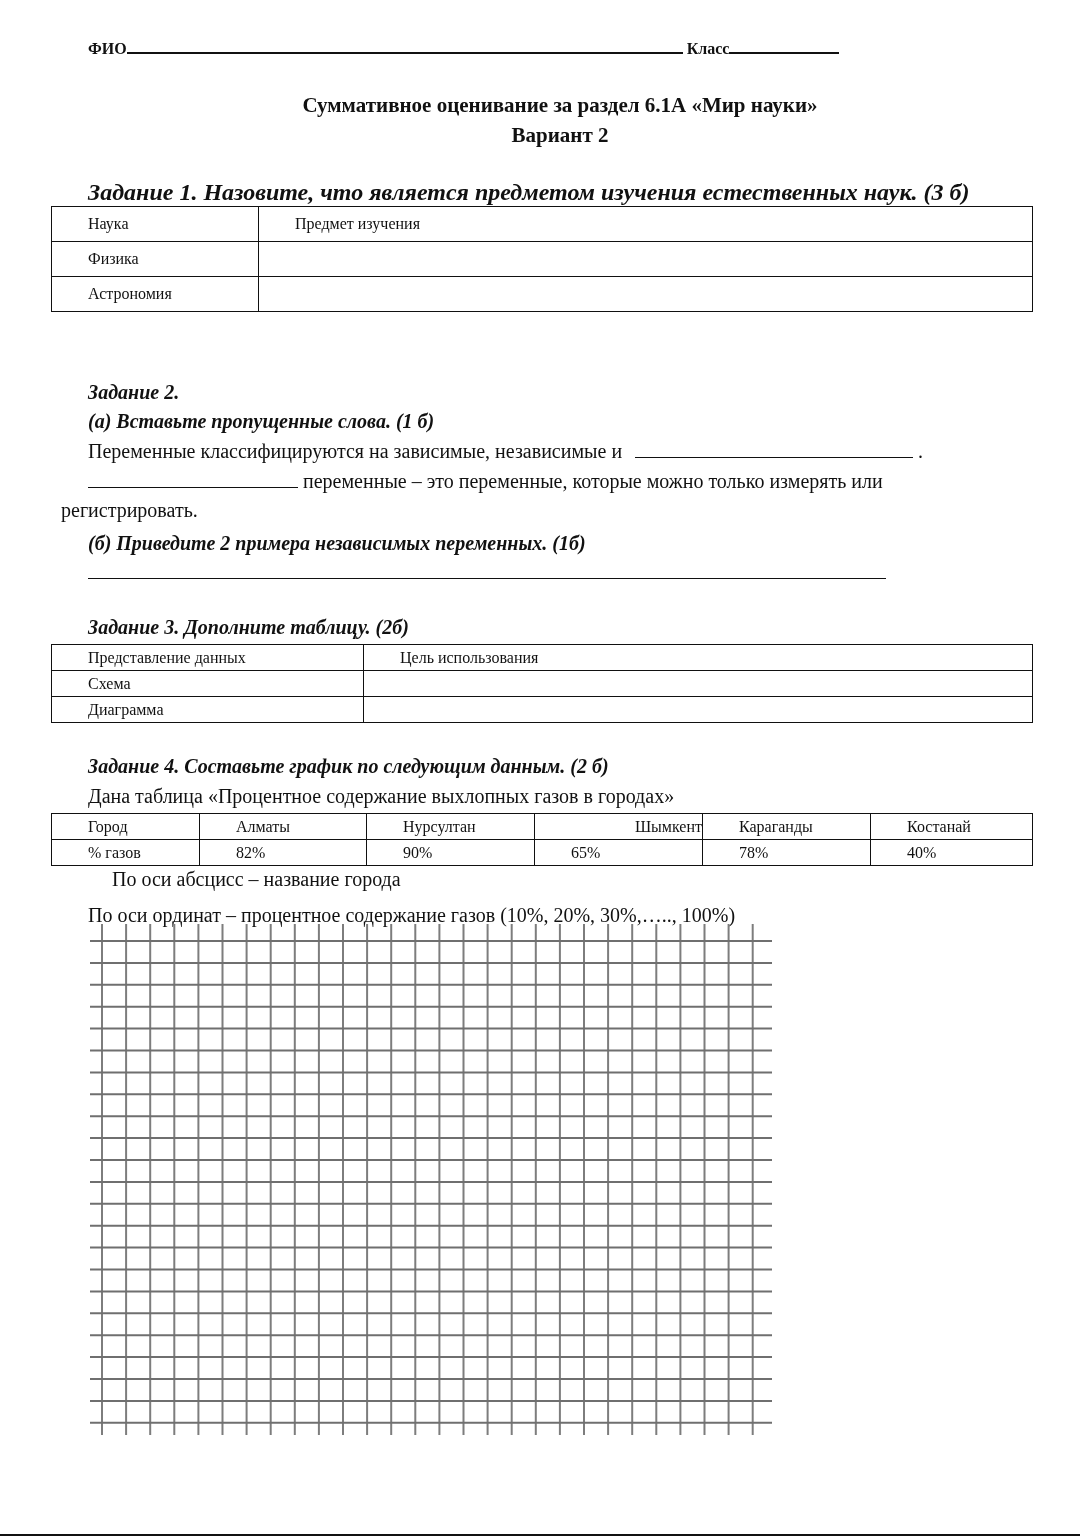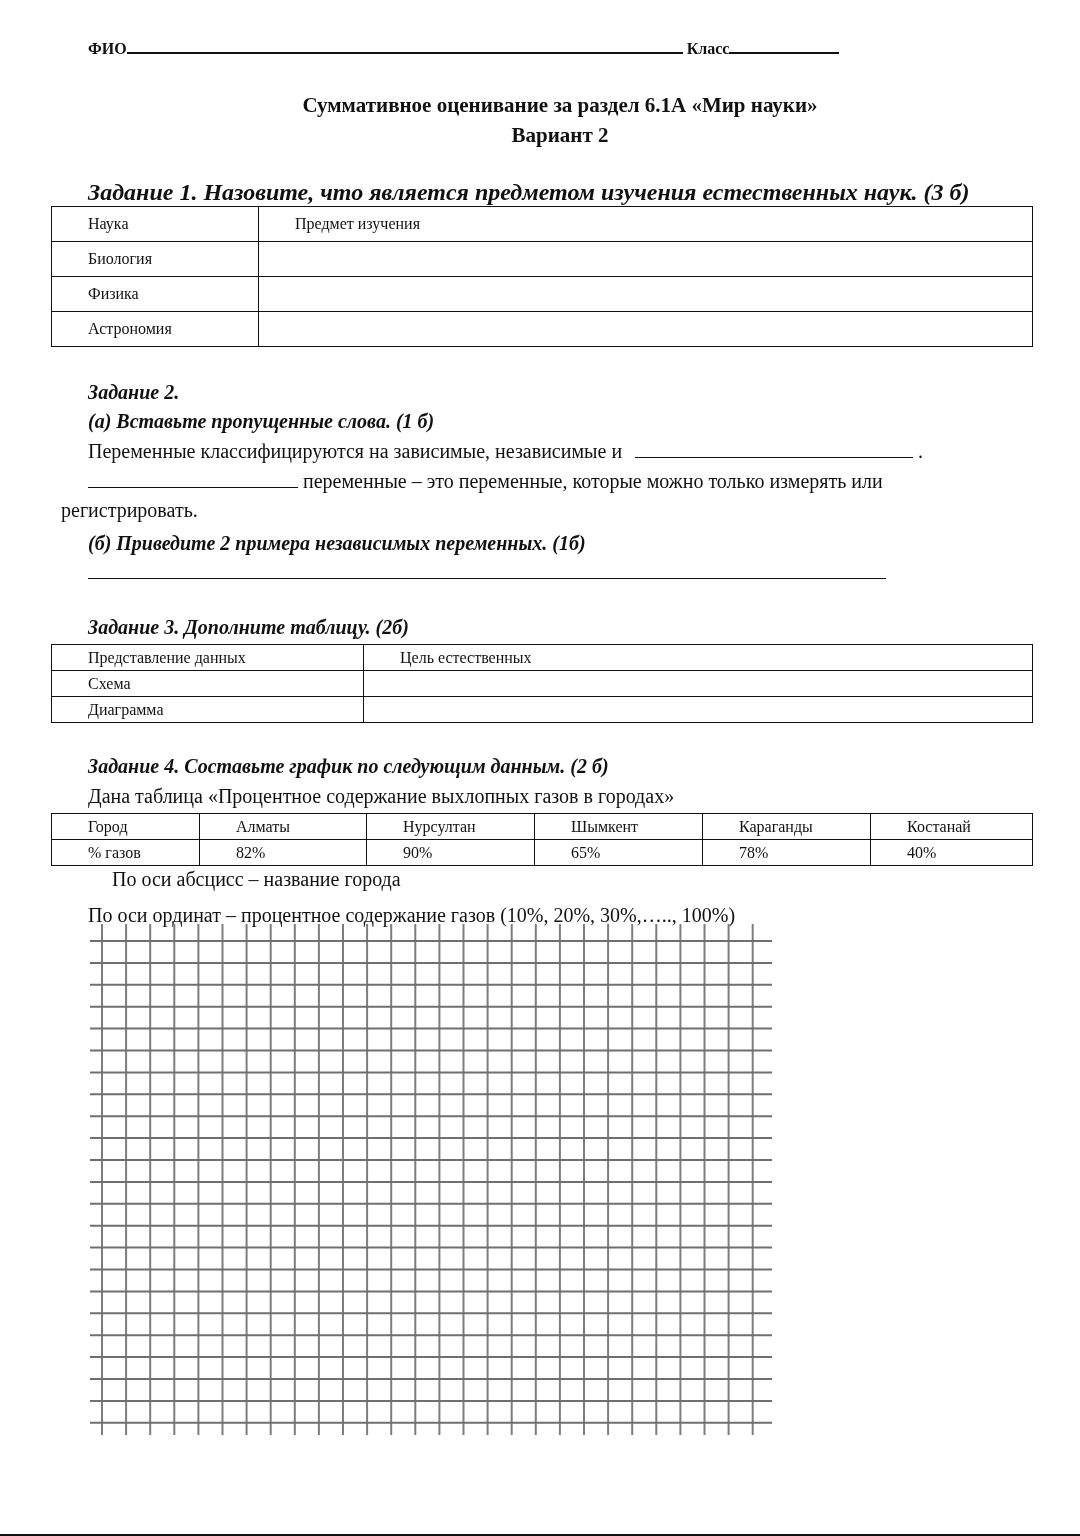--- a/index.html
+++ b/index.html
@@ -49,24 +49,20 @@
 </div>
 
 <div class="abs ital" style="top:179px;left:88px;font-size:24px;">Задание 1. Назовите, что является предметом изучения естественных наук. (3 б)</div>
 <table class="t" id="t1">
   <tbody>
       <tr>
     <td>Наука</td>
     <td>Предмет изучения</td>
   </tr>
   <tr>
-    <td>Биология</td>
-    <td></td>
-  </tr>
-  <tr>
     <td>Физика</td>
     <td></td>
   </tr>
   <tr>
     <td>Астрономия</td>
     <td></td>
   </tr>
 </tbody>
   </table>
 
@@ -83,42 +79,42 @@
 </div>
 <div class="abs" style="top:499px;left:61px;">регистрировать.</div>
 <div class="abs ital" style="top:532px;left:88px;font-style:italic;">(б) Приведите 2 примера независимых переменных. (1б)</div>
 <div class="abs blank" style="top:562px;left:88px;width:798px;"></div>
 
 <div class="abs ital" style="top:616px;left:88px;">Задание 3. Дополните таблицу. (2б)</div>
 <table class="t" id="t3">
   <tbody>
       <tr>
     <td>Представление данных</td>
-    <td>Цель естественных</td>
+    <td>Цель использования</td>
   </tr>
   <tr>
     <td>Схема</td>
     <td></td>
   </tr>
   <tr>
     <td>Диаграмма</td>
     <td></td>
   </tr>
 </tbody>
   </table>
 
 <div class="abs ital" style="top:755px;left:88px;">Задание 4. Составьте график по следующим данным. (2 б)</div>
 <div class="abs" style="top:785px;left:88px;">Дана таблица «Процентное содержание выхлопных газов в городах»</div>
 <table class="t" id="t4">
   <tbody>
       <tr>
     <td style="width:111px;">Город</td>
     <td style="width:130px;">Алматы</td>
     <td style="width:131px;">Нурсултан</td>
-    <td style="width:131px;">Шымкент</td>
+    <td style="width:131px;text-align:right;">Шымкент</td>
     <td style="width:131px;">Караганды</td>
     <td>Костанай</td>
   </tr>
   <tr>
     <td>% газов</td>
     <td>82%</td>
     <td>90%</td>
     <td>65%</td>
     <td>78%</td>
     <td>40%</td>

